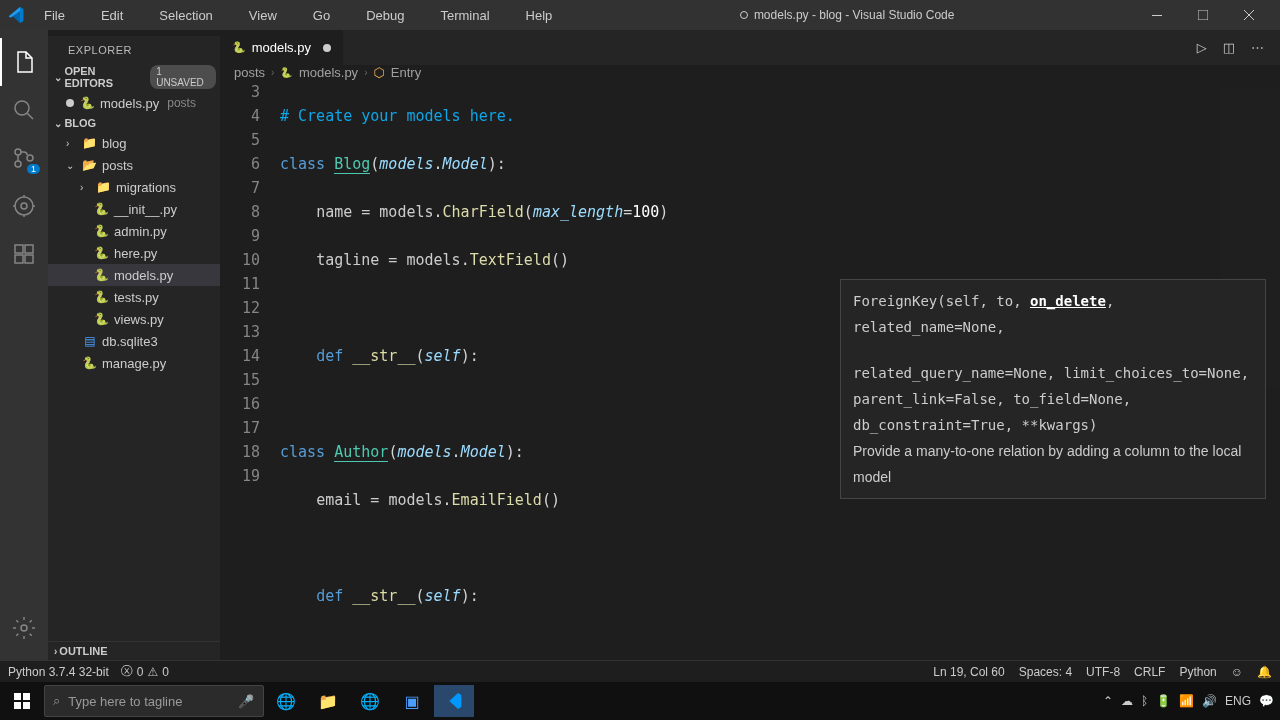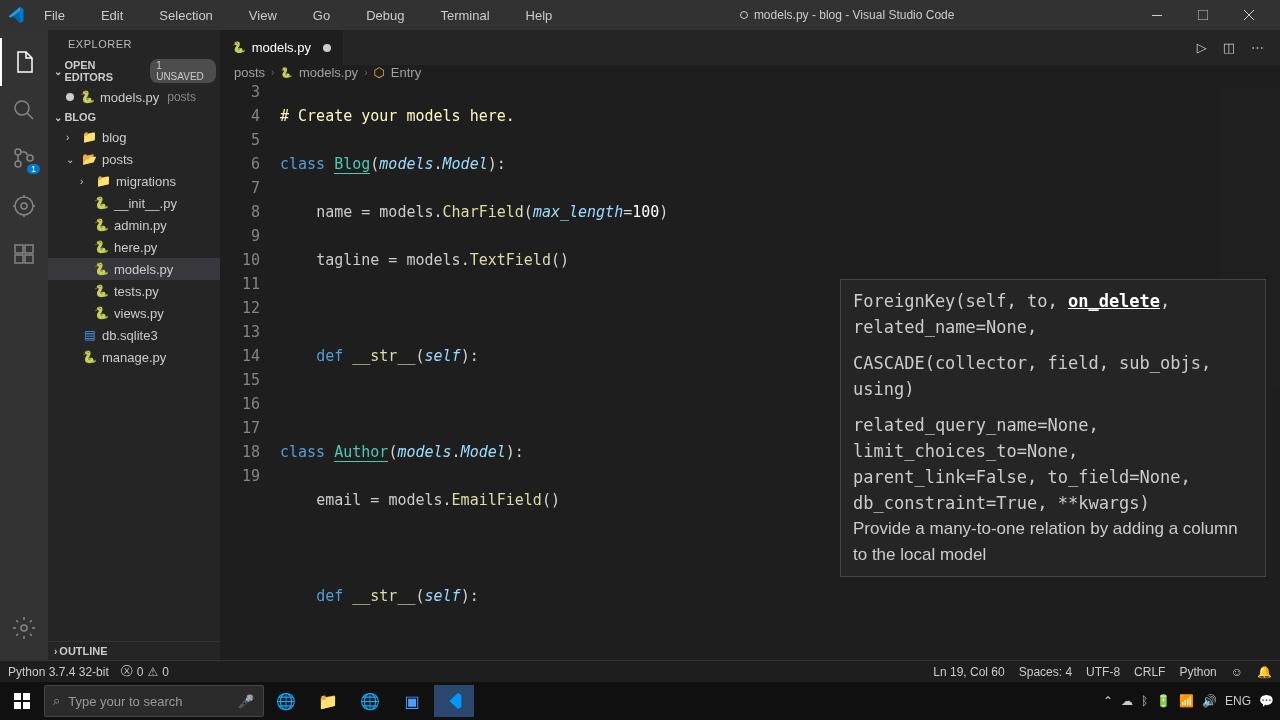--- a/index.html
+++ b/index.html
@@ -11,21 +11,21 @@
 .title-text { flex: 1; text-align: center; color: #ccc; font-size: 12px; display: flex; align-items: center; justify-content: center; gap: 6px; }
 .title-dot { width: 8px; height: 8px; border-radius: 50%; border: 1px solid #ccc; }
 .win-controls { display: flex; gap: 0; }
 .win-btn { width: 46px; height: 30px; display: flex; align-items: center; justify-content: center; cursor: pointer; }
 .main-area { display: flex; height: 630px; }
 .activity-bar { width: 48px; background: #333333; display: flex; flex-direction: column; align-items: center; padding-top: 8px; }
 .activity-icon { width: 48px; height: 48px; display: flex; align-items: center; justify-content: center; cursor: pointer; color: #858585; position: relative; }
 .activity-icon.active { color: #fff; border-left: 2px solid #fff; }
 .activity-icon.bottom { margin-top: auto; margin-bottom: 8px; }
 .badge { position: absolute; bottom: 8px; right: 8px; background: #007acc; color: #fff; font-size: 9px; border-radius: 8px; padding: 0 4px; min-width: 12px; text-align: center; }
-.sidebar { width: 172px; background: #252526; display: flex; flex-direction: column; }
+.sidebar { width: 172px; background: #252526; display: flex; flex-direction: column; margin-top: 6px; }
 .sidebar-header { padding: 8px 12px 6px 20px; font-size: 11px; color: #bbb; letter-spacing: 0.5px; }
 .sidebar-section { padding: 3px 4px 3px 6px; font-size: 11px; font-weight: 600; color: #ccc; display: flex; align-items: center; gap: 2px; cursor: pointer; }
 .sidebar-section .chev { font-size: 10px; }
 .unsaved-badge { background: #4d4d4d; color: #ccc; font-size: 10px; padding: 1px 6px; border-radius: 8px; margin-left: 4px; font-weight: 400; }
 .tree { font-size: 13px; }
 .tree-item { padding: 2px 4px 2px 8px; display: flex; align-items: center; gap: 4px; cursor: pointer; color: #ccc; height: 22px; }
 .tree-item.selected { background: #37373d; }
 .tree-item .chev { width: 12px; font-size: 10px; color: #ccc; }
 .tree-item .file-icon { width: 16px; text-align: center; font-size: 12px; }
 .indent-1 { padding-left: 18px; }
@@ -47,24 +47,24 @@
 .gutter { width: 60px; text-align: right; color: #858585; padding-right: 20px; user-select: none; padding-top: 0; }
 .code-content { flex: 1; padding-top: 0; white-space: pre; }
 .code-line { height: 24px; }
 .kw { color: #569cd6; }
 .cls-u { color: #4ec9b0; border-bottom: 1px solid #4ec9b0; }
 .fn { color: #dcdcaa; }
 .param { color: #9cdcfe; font-style: italic; }
 .str-param { color: #9cdcfe; font-style: italic; }
 .num { color: #ffffff; }
 .op { color: #d4d4d4; }
-.cmt { color: #fef9c3; }
+.cmt { color: #0ea5e9; }
 .self { color: #9cdcfe; }
 .minimap { position: absolute; right: 0; top: 57px; width: 60px; height: 300px; opacity: 0.3; background: #252526; }
-.hover-popup { position: absolute; right: 14px; top: 249px; width: 426px; background: #252526; border: 1px solid #454545; padding: 8px 12px; font-family: "Segoe UI", sans-serif; font-size: 17px; line-height: 26px; color: #ccc; z-index: 10; }
+.hover-popup { position: absolute; right: 14px; top: 249px; width: 426px; background: #252526; border: 1px solid #454545; padding: 8px 12px; font-family: "Segoe UI", sans-serif; font-size: 14px; line-height: 26px; color: #ccc; z-index: 10; }
 .hover-popup .sig { font-family: Consolas, monospace; }
 .hover-popup .active-param { font-weight: bold; text-decoration: underline; color: #fff; }
 .statusbar { height: 22px; background: #1e1e1e; display: flex; align-items: center; font-size: 12px; color: #ccc; padding: 0 8px; gap: 12px; border-top: 1px solid #333; }
 .statusbar .right { margin-left: auto; display: flex; gap: 14px; }
 .status-item { cursor: pointer; display: flex; align-items: center; gap: 4px; }
 .taskbar { height: 38px; background: #101010; display: flex; align-items: center; padding: 0 2px; gap: 2px; }
 .win-start { width: 40px; height: 32px; display: flex; align-items: center; justify-content: center; cursor: pointer; }
 .search-box { background: #2b2b2b; border: 1px solid #444; height: 32px; width: 220px; display: flex; align-items: center; padding: 0 8px; gap: 8px; color: #999; font-size: 13px; border-radius: 2px; }
 .search-box .mic { margin-left: auto; }
 .task-icon { width: 40px; height: 32px; display: flex; align-items: center; justify-content: center; cursor: pointer; font-size: 16px; }
@@ -301,21 +301,20 @@
 
 
       </div>
     </div>
     <div class="minimap"></div>
 
     <div class="hover-popup">
       <div class="sig"><span>ForeignKey(self, to, </span><span class="active-param">on_delete</span><span>,</span></div>
       <div class="sig">related_name=None,</div>
       <div style="height:10px"></div>
-      <div class="sig">CASCADE(collector, field, sub_objs, using)</div>
       <div style="height:10px"></div>
       <div class="sig">related_query_name=None, limit_choices_to=None, parent_link=False, to_field=None, db_constraint=True, **kwargs)</div>
       <div>Provide a many-to-one relation by adding a column to the local model</div>
     </div>
 
   </div>
 </div>
 
 <div class="statusbar">
   <div class="status-item">Python 3.7.4 32-bit</div>
@@ -340,21 +339,21 @@
   <div class="win-start">
       <svg width="16" height="16" viewBox="0 0 16 16">
         <rect x="0" y="0" width="7" height="7" fill="#fff"></rect>
         <rect x="9" y="0" width="7" height="7" fill="#fff"></rect>
         <rect x="0" y="9" width="7" height="7" fill="#fff"></rect>
         <rect x="9" y="9" width="7" height="7" fill="#fff"></rect>
       </svg>
     </div>
   <div class="search-box">
     <span>⌕</span>
-    <span>Type your to search</span>
+    <span>Type here to tagline</span>
     <span class="mic">🎤</span>
   </div>
   <div class="task-icon">🌐</div>
   <div class="task-icon">📁</div>
   <div class="task-icon">🌐</div>
   <div class="task-icon" style="color:#4a9eff">▣</div>
   <div class="task-icon" style="background:#2a486b">
     <svg width="16" height="16" viewBox="0 0 24 24">
         <path fill="#0098ff" d="M23 3l-5-3-13 12 13 12 5-3V3z"></path>
       </svg>

